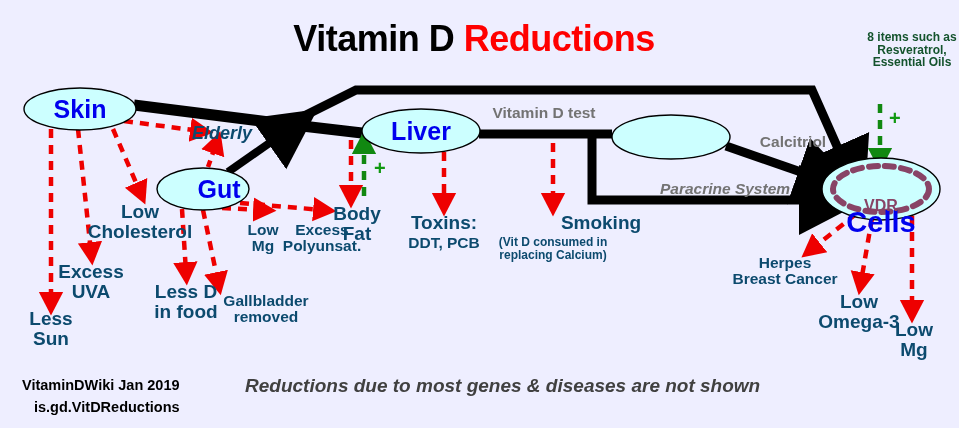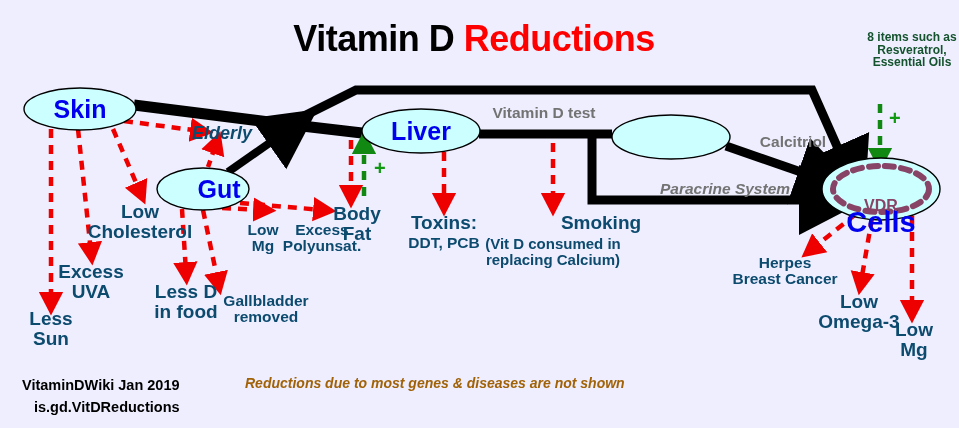--- a/index.html
+++ b/index.html
@@ -28,30 +28,30 @@
   .organ-label.big{font-size:29px;margin-top:36px;}
   .vdr-label{color:#884466;font-weight:bold;font-size:16px;}
 
   
   .blue-lbl{color:#737373;font-weight:bold;font-size:15.5px;}
   .blue-lbl.ital{font-style:italic;}
 
   
   .red-lbl{color:#0c4a6e;font-weight:bold;font-size:19px;}
   .red-lbl.sm{font-size:15.5px;}
-  .red-lbl.xs{font-size:15px;}
+  .red-lbl.xs{font-size:12px;}
   .red-lbl.ital{font-style:italic;font-size:18px;}
 
   
   .green-lbl{color:#14532d;font-weight:bold;font-size:12px;margin-left:32px;}
   .green-plus{color:#119911;font-weight:bold;font-size:20px;}
 
   
   .footer-blk{color:#000;font-weight:bold;font-size:14.5px;}
-  .footer-blue{color:#a16207;font-weight:bold;font-style:italic;font-size:14px;}
+  .footer-blue{color:#404040;font-weight:bold;font-style:italic;font-size:19px;}
 </style>
 </head>
 <body>
 
 <div id="canvas">
 
   <svg id="svg-layer" viewBox="0 0 959 428" xmlns="http://www.w3.org/2000/svg">
     <defs>
       <marker id="arw-black" markerWidth="9" markerHeight="9" refX="3" refY="4.5" orient="auto" markerUnits="strokeWidth">
         <path d="M0,0.6 L7.5,4.5 L0,8.4 z" fill="#000"></path>

